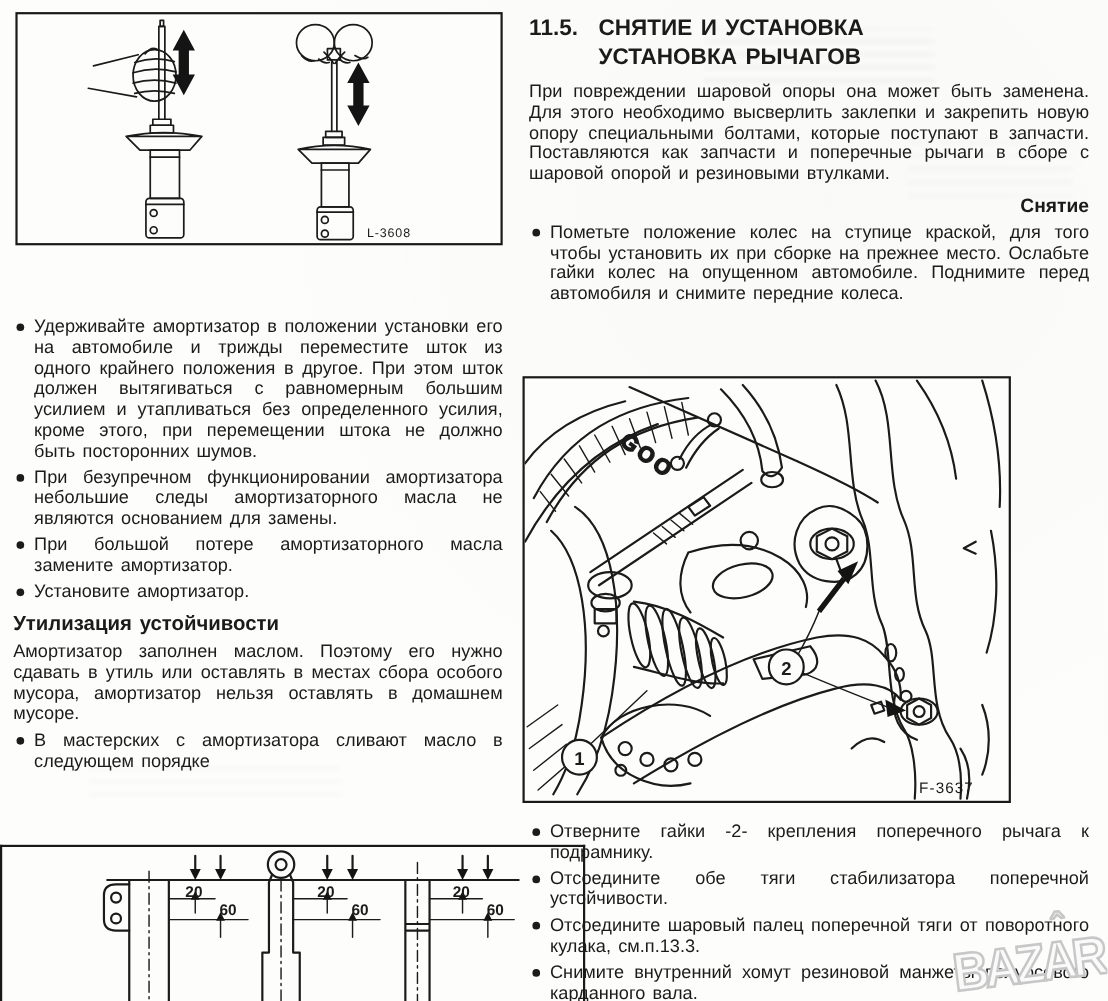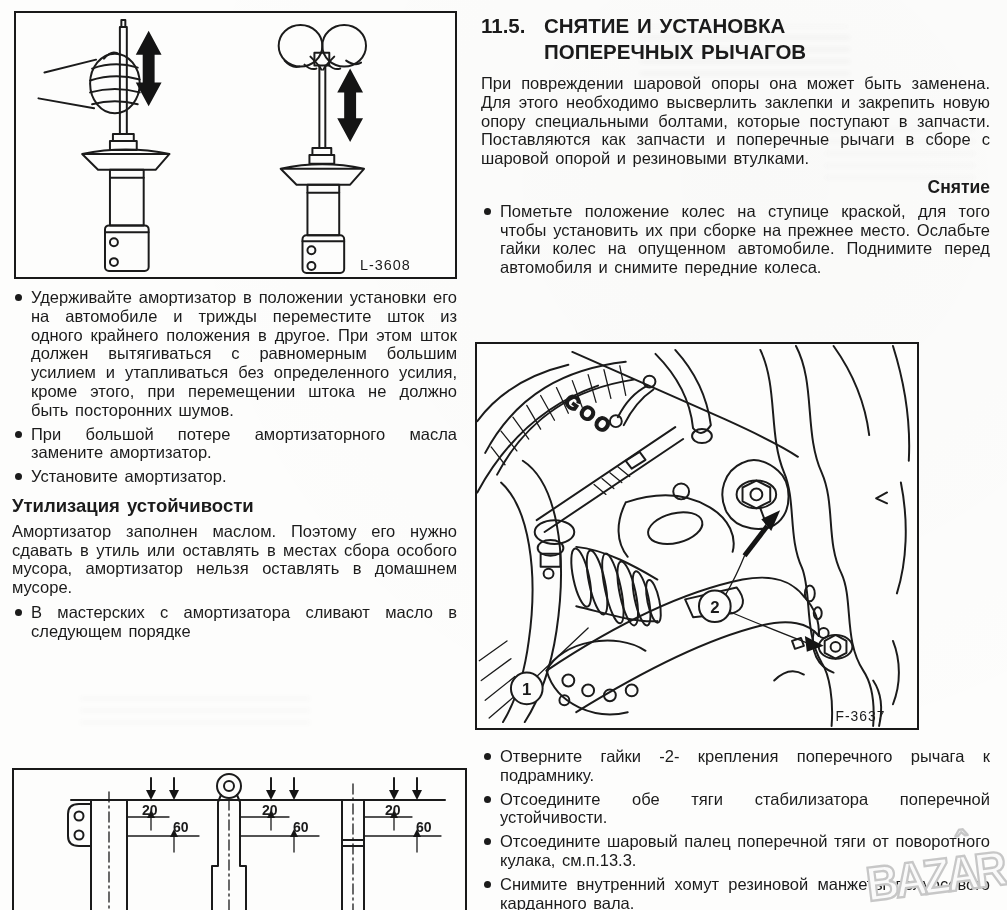--- a/index.html
+++ b/index.html
@@ -25,22 +25,22 @@
   .left-flow { position:absolute; left:12px; top:288px; width:445px; }
   .h3 { font-weight:bold; font-size:18.5px; margin:11px 0 6px 0; }
   .right-col { position:absolute; left:481px; top:0; width:509px; }
   .h2 { display:flex; font-weight:bold; font-size:20.5px; line-height:25.5px; margin-top:13px; }
   .h2 .num { width:63px; flex:0 0 63px; }
   .intro { margin-top:10px; }
   .h3-r { font-weight:bold; font-size:17.5px; margin:10px 0 5px 0;text-align:right; }
   .r-bullets { position:absolute; left:481px; top:747px; width:509px; }
   
   .fig { position:absolute; border:2px solid #191919; background:#fdfdfc; }
-  .fig1 { left:14px; top:11px; width:443px; height:268px; }
-  .fig2 { left:12px; top:768px; width:455px; height:142px; border-bottom:none; }
+  .fig1 { left:14px; top:11px; width:443px; height:212px; }
+  .fig2 { left:0; top:768px; width:532px; height:142px; border-bottom:none; }
   .fig3 { left:475px; top:342px; width:444px; height:388px; }
   .fig svg { display:block; width:100%; height:100%; }
   svg text { font-family:"Liberation Sans", sans-serif; fill:#1b1b1b; }
   .sk { stroke:#1b1b1b; stroke-width:2; fill:none; stroke-linecap:round; stroke-linejoin:round; }
   .sk1 { stroke:#1b1b1b; stroke-width:1.3; fill:none; stroke-linecap:round; }
   .fillb { fill:#141414; stroke:none; }
   
   .watermark {
     position:absolute; left:866px; top:850px; width:150px;
     transform:rotate(-7deg) scaleY(1.08);
@@ -114,20 +114,24 @@
     </svg>
   </div>
 
   <div class="left-flow body-text">
     <div class="bullet">
       <span class="dot"></span>
       <p class="bt">Удерживайте амортизатор в положении установки его на автомобиле и трижды переместите шток из одного крайнего положения в другое. При этом шток должен вытягиваться с равномерным большим усилием и утапливаться без определенного усилия, кроме этого, при перемещении штока не должно быть посторонних шумов.</p>
     </div>
     <div class="bullet">
       <span class="dot"></span>
+      <p class="bt">При безупречном функционировании амортизатора небольшие следы амортизаторного масла не являются основанием для замены.</p>
+    </div>
+    <div class="bullet">
+      <span class="dot"></span>
       <p class="bt">При большой потере амортизаторного масла замените амортизатор.</p>
     </div>
     <div class="bullet">
       <span class="dot"></span>
       <p class="bt">Установите амортизатор.</p>
     </div>
     <div class="h3">Утилизация устойчивости</div>
     <p>Амортизатор заполнен маслом. Поэтому его нужно сдавать в утиль или оставлять в местах сбора особого мусора, амортизатор нельзя оставлять в домашнем мусоре.</p>
     <div class="bullet" style="margin-top:6px">
       <span class="dot"></span>
@@ -192,21 +196,21 @@
       <text x="364" y="45" font-size="14" font-weight="bold">20</text>
       <text x="395" y="62" font-size="14" font-weight="bold">60</text>
     </svg>
   </div>
 
   <div class="right-col body-text">
     <div class="h2">
       <span class="num">11.5.</span>
       <span class="lines">
         <div>СНЯТИЕ И УСТАНОВКА</div>
-        <div>ПОПЕРЕЧНЫХ РЫЧАГОВ</div>
+        <div>УСТАНОВКА РЫЧАГОВ</div>
       </span>
     </div>
     <p class="intro">При повреждении шаровой опоры она может быть заменена. Для этого необходимо высверлить заклепки и закрепить новую опору специальными болтами, которые поступают в запчасти. Поставляются как запчасти и поперечные рычаги в сборе с шаровой опорой и резиновыми втулками.</p>
     <div class="h3-r">Снятие</div>
     <div class="bullet">
       <span class="dot"></span>
       <p class="bt">Пометьте положение колес на ступице краской, для того чтобы установить их при сборке на прежнее место. Ослабьте гайки колес на опущенном автомобиле. Поднимите перед автомобиля и снимите передние колеса.</p>
     </div>
   </div>
 

